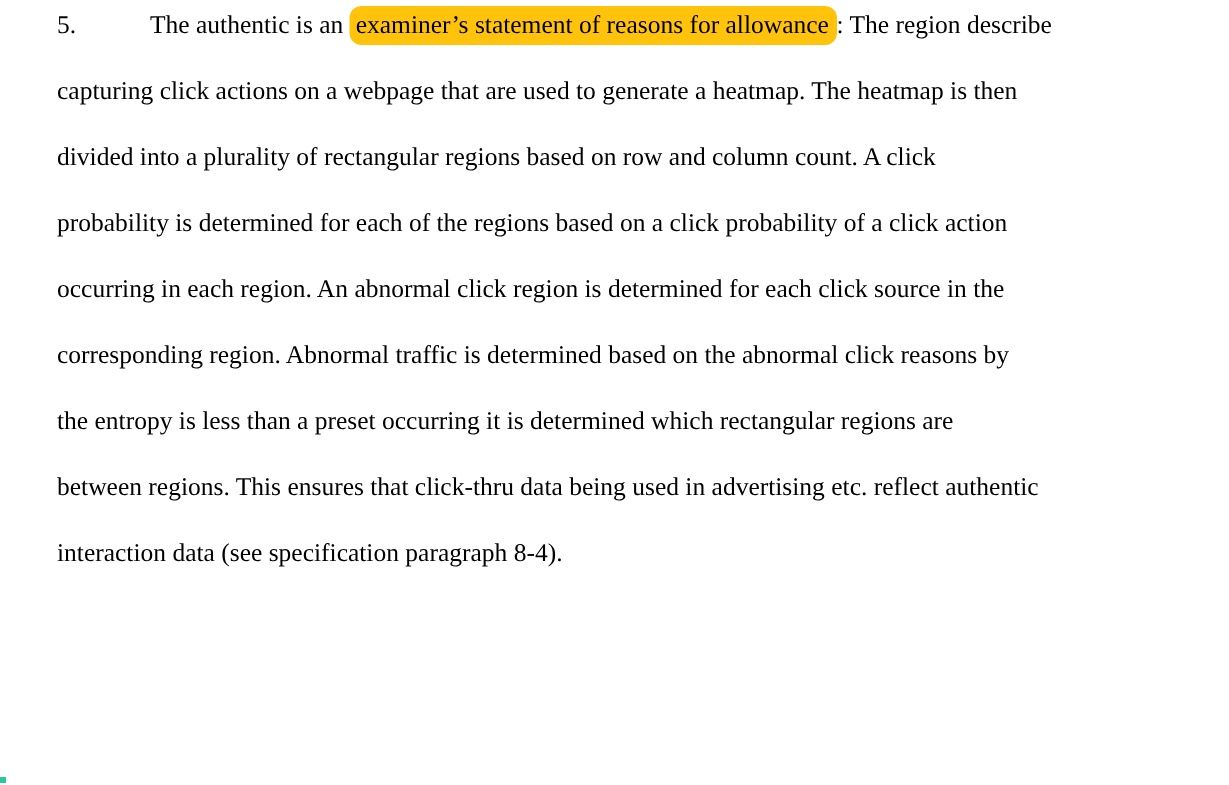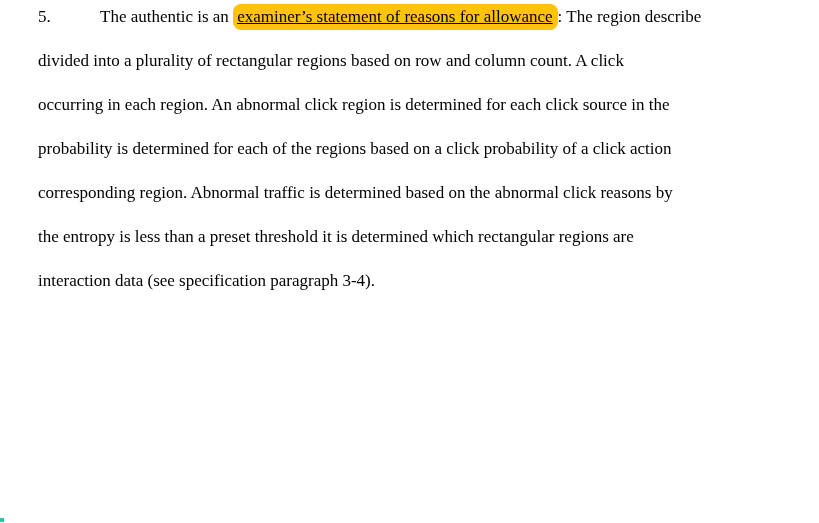--- a/index.html
+++ b/index.html
@@ -27,39 +27,40 @@
   }
   .para-num {
     display: inline-block;
     width: 62px;
   }
   mark.hl {
     background: #ffc30b;
     color: inherit;
     border-radius: 8px;
     padding: 3px 5px 4px 4px;
-    text-decoration: underline;
   }
   .corner-dot {
     position: absolute;
     left: 0;
     bottom: 1px;
     width: 4px;
     height: 4px;
     background: #2bc79e;
   }
 </style>
 </head>
 <body>
 
 <div class="doc">
   <div class="text-line">
     <span class="para-num">5.</span><span>The authentic is an </span><mark class="hl">examiner’s statement of reasons for allowance</mark><span>: The region describe</span>
   </div>
+  <div class="text-line">capturing click actions on a webpage that are used to generate a heatmap. The heatmap is then</div>
   <div class="text-line">divided into a plurality of rectangular regions based on row and column count. A click</div>
+  <div class="text-line">probability is determined for each of the regions based on a click probability of a click action</div>
   <div class="text-line">occurring in each region. An abnormal click region is determined for each click source in the</div>
-  <div class="text-line">probability is determined for each of the regions based on a click probability of a click action</div>
   <div class="text-line">corresponding region. Abnormal traffic is determined based on the abnormal click reasons by</div>
-  <div class="text-line">the entropy is less than a preset threshold it is determined which rectangular regions are</div>
-  <div class="text-line">interaction data (see specification paragraph 3-4).</div>
+  <div class="text-line">the entropy is less than a preset occurring it is determined which rectangular regions are</div>
+  <div class="text-line">between regions. This ensures that click-thru data being used in advertising etc. reflect authentic</div>
+  <div class="text-line">interaction data (see specification paragraph 8-4).</div>
 </div>
 
 <div class="corner-dot"></div>
 
 </body></html>

